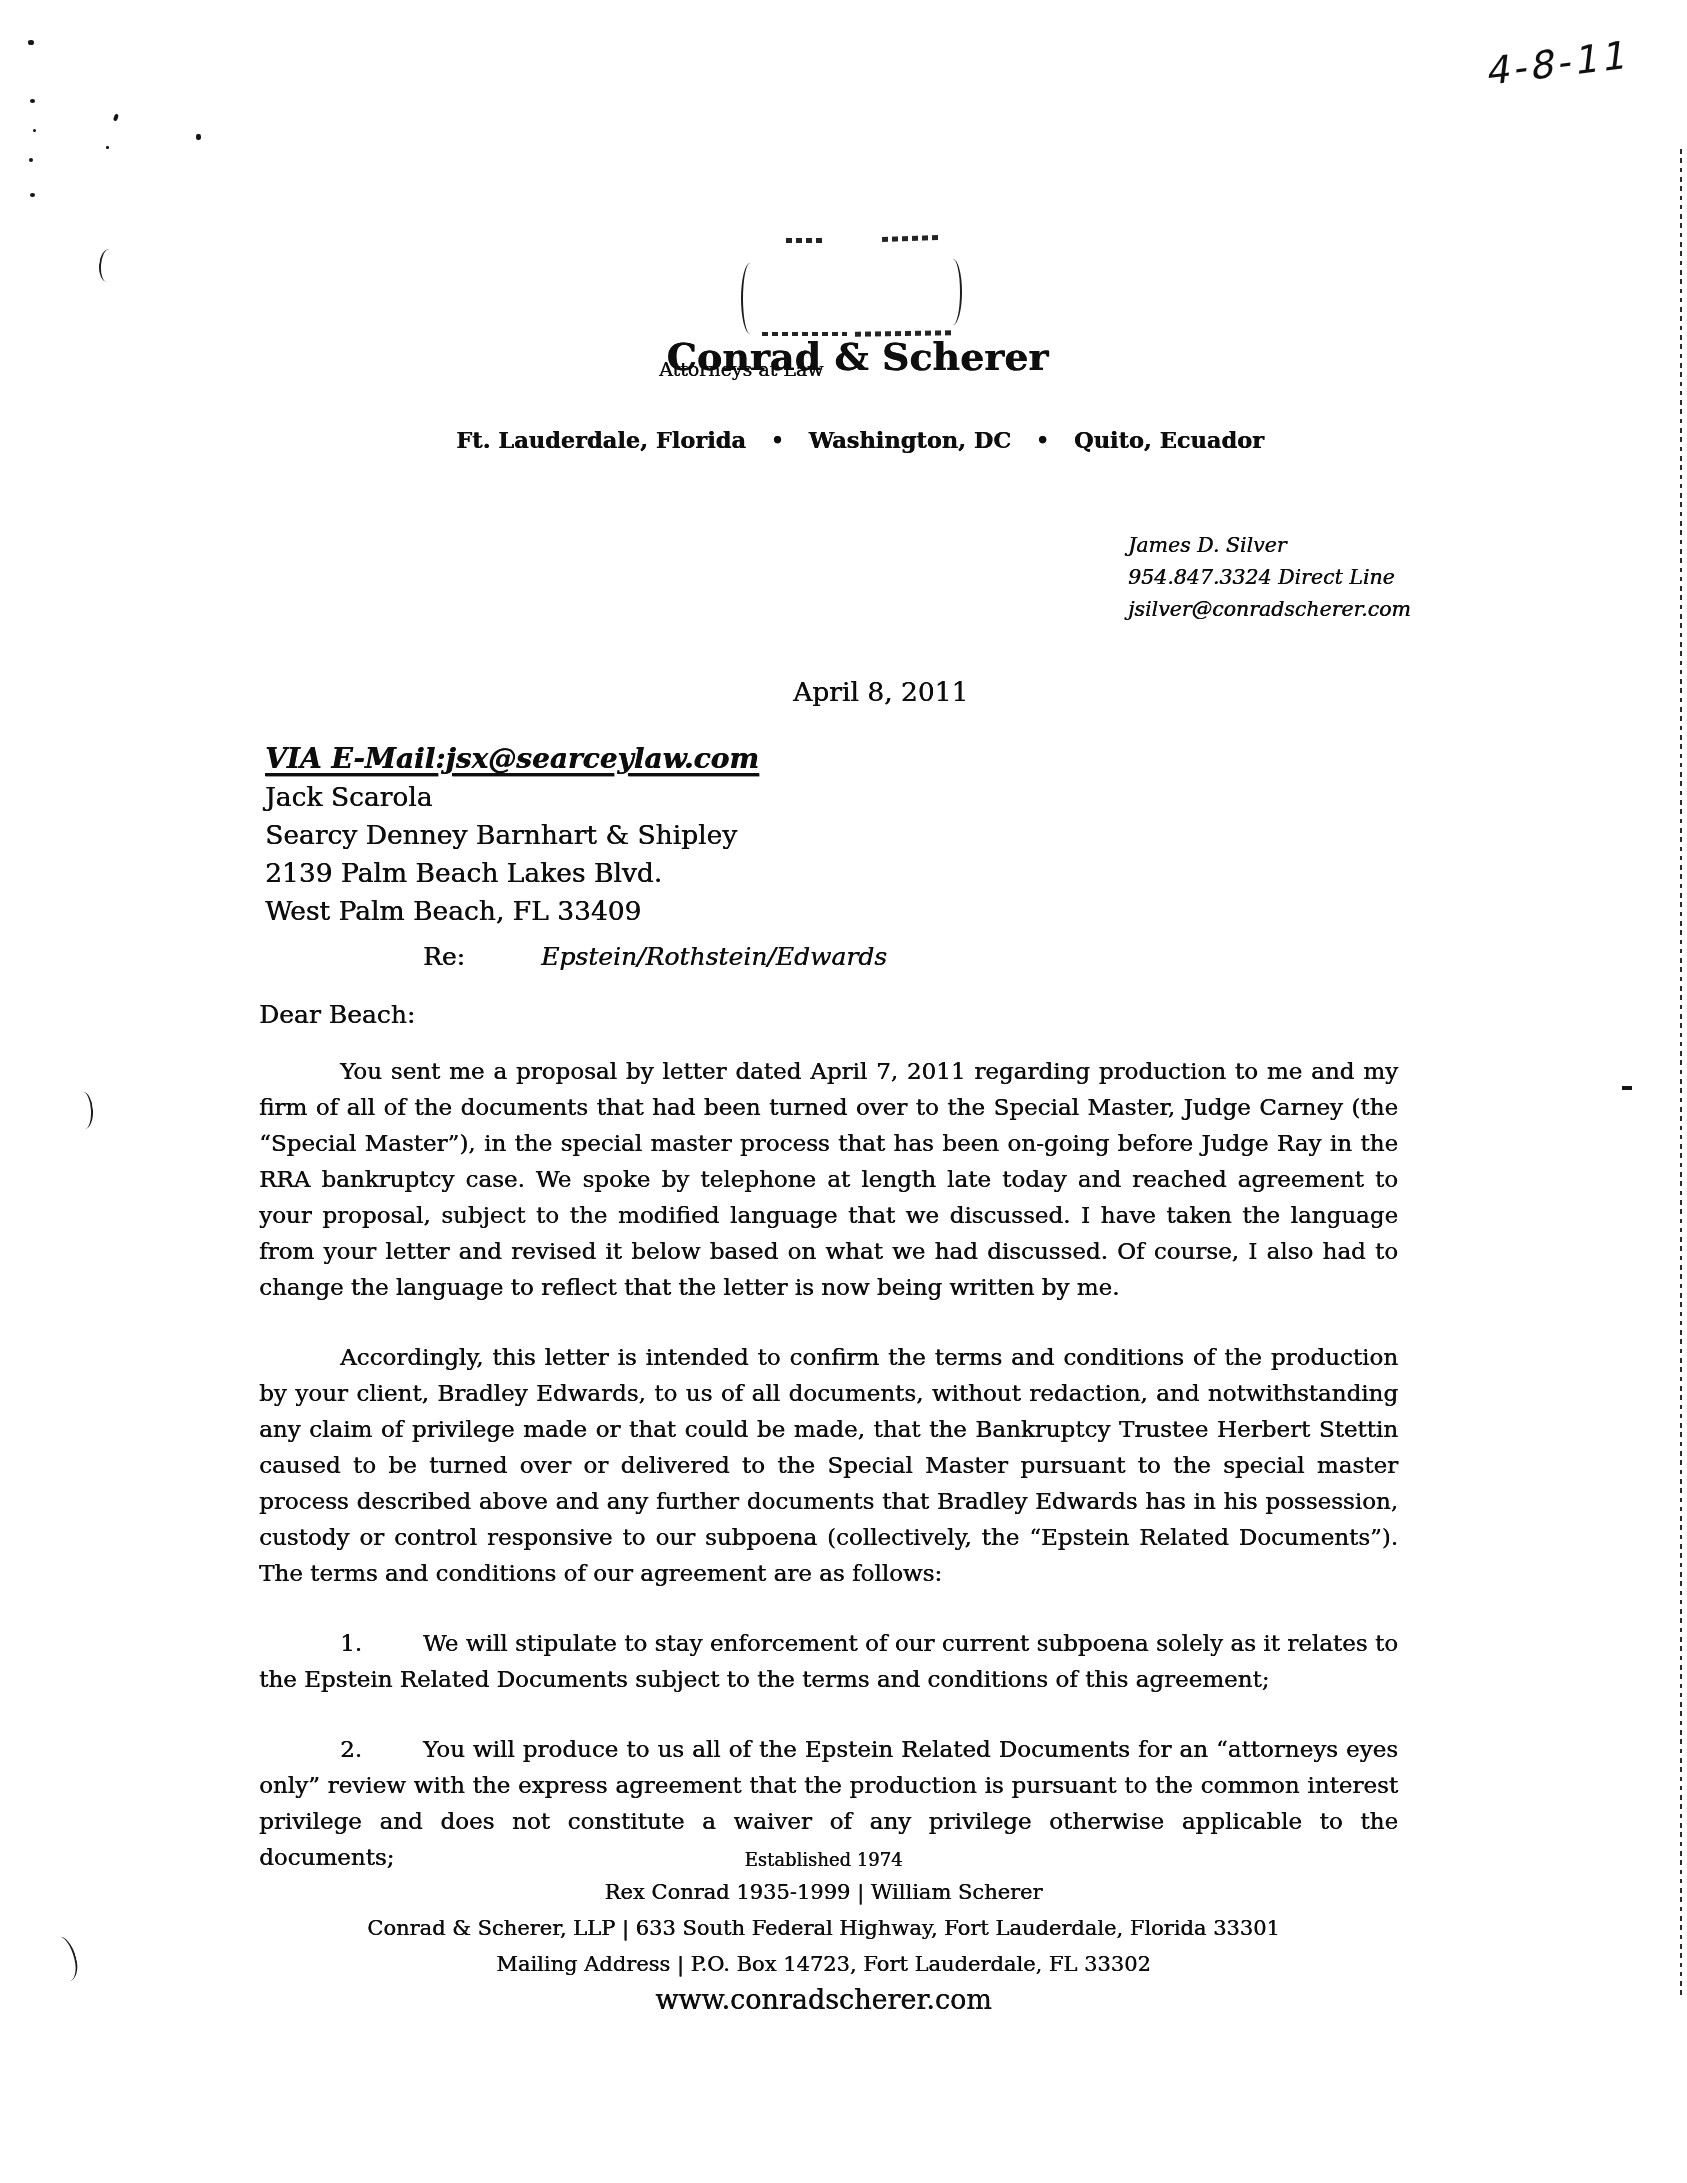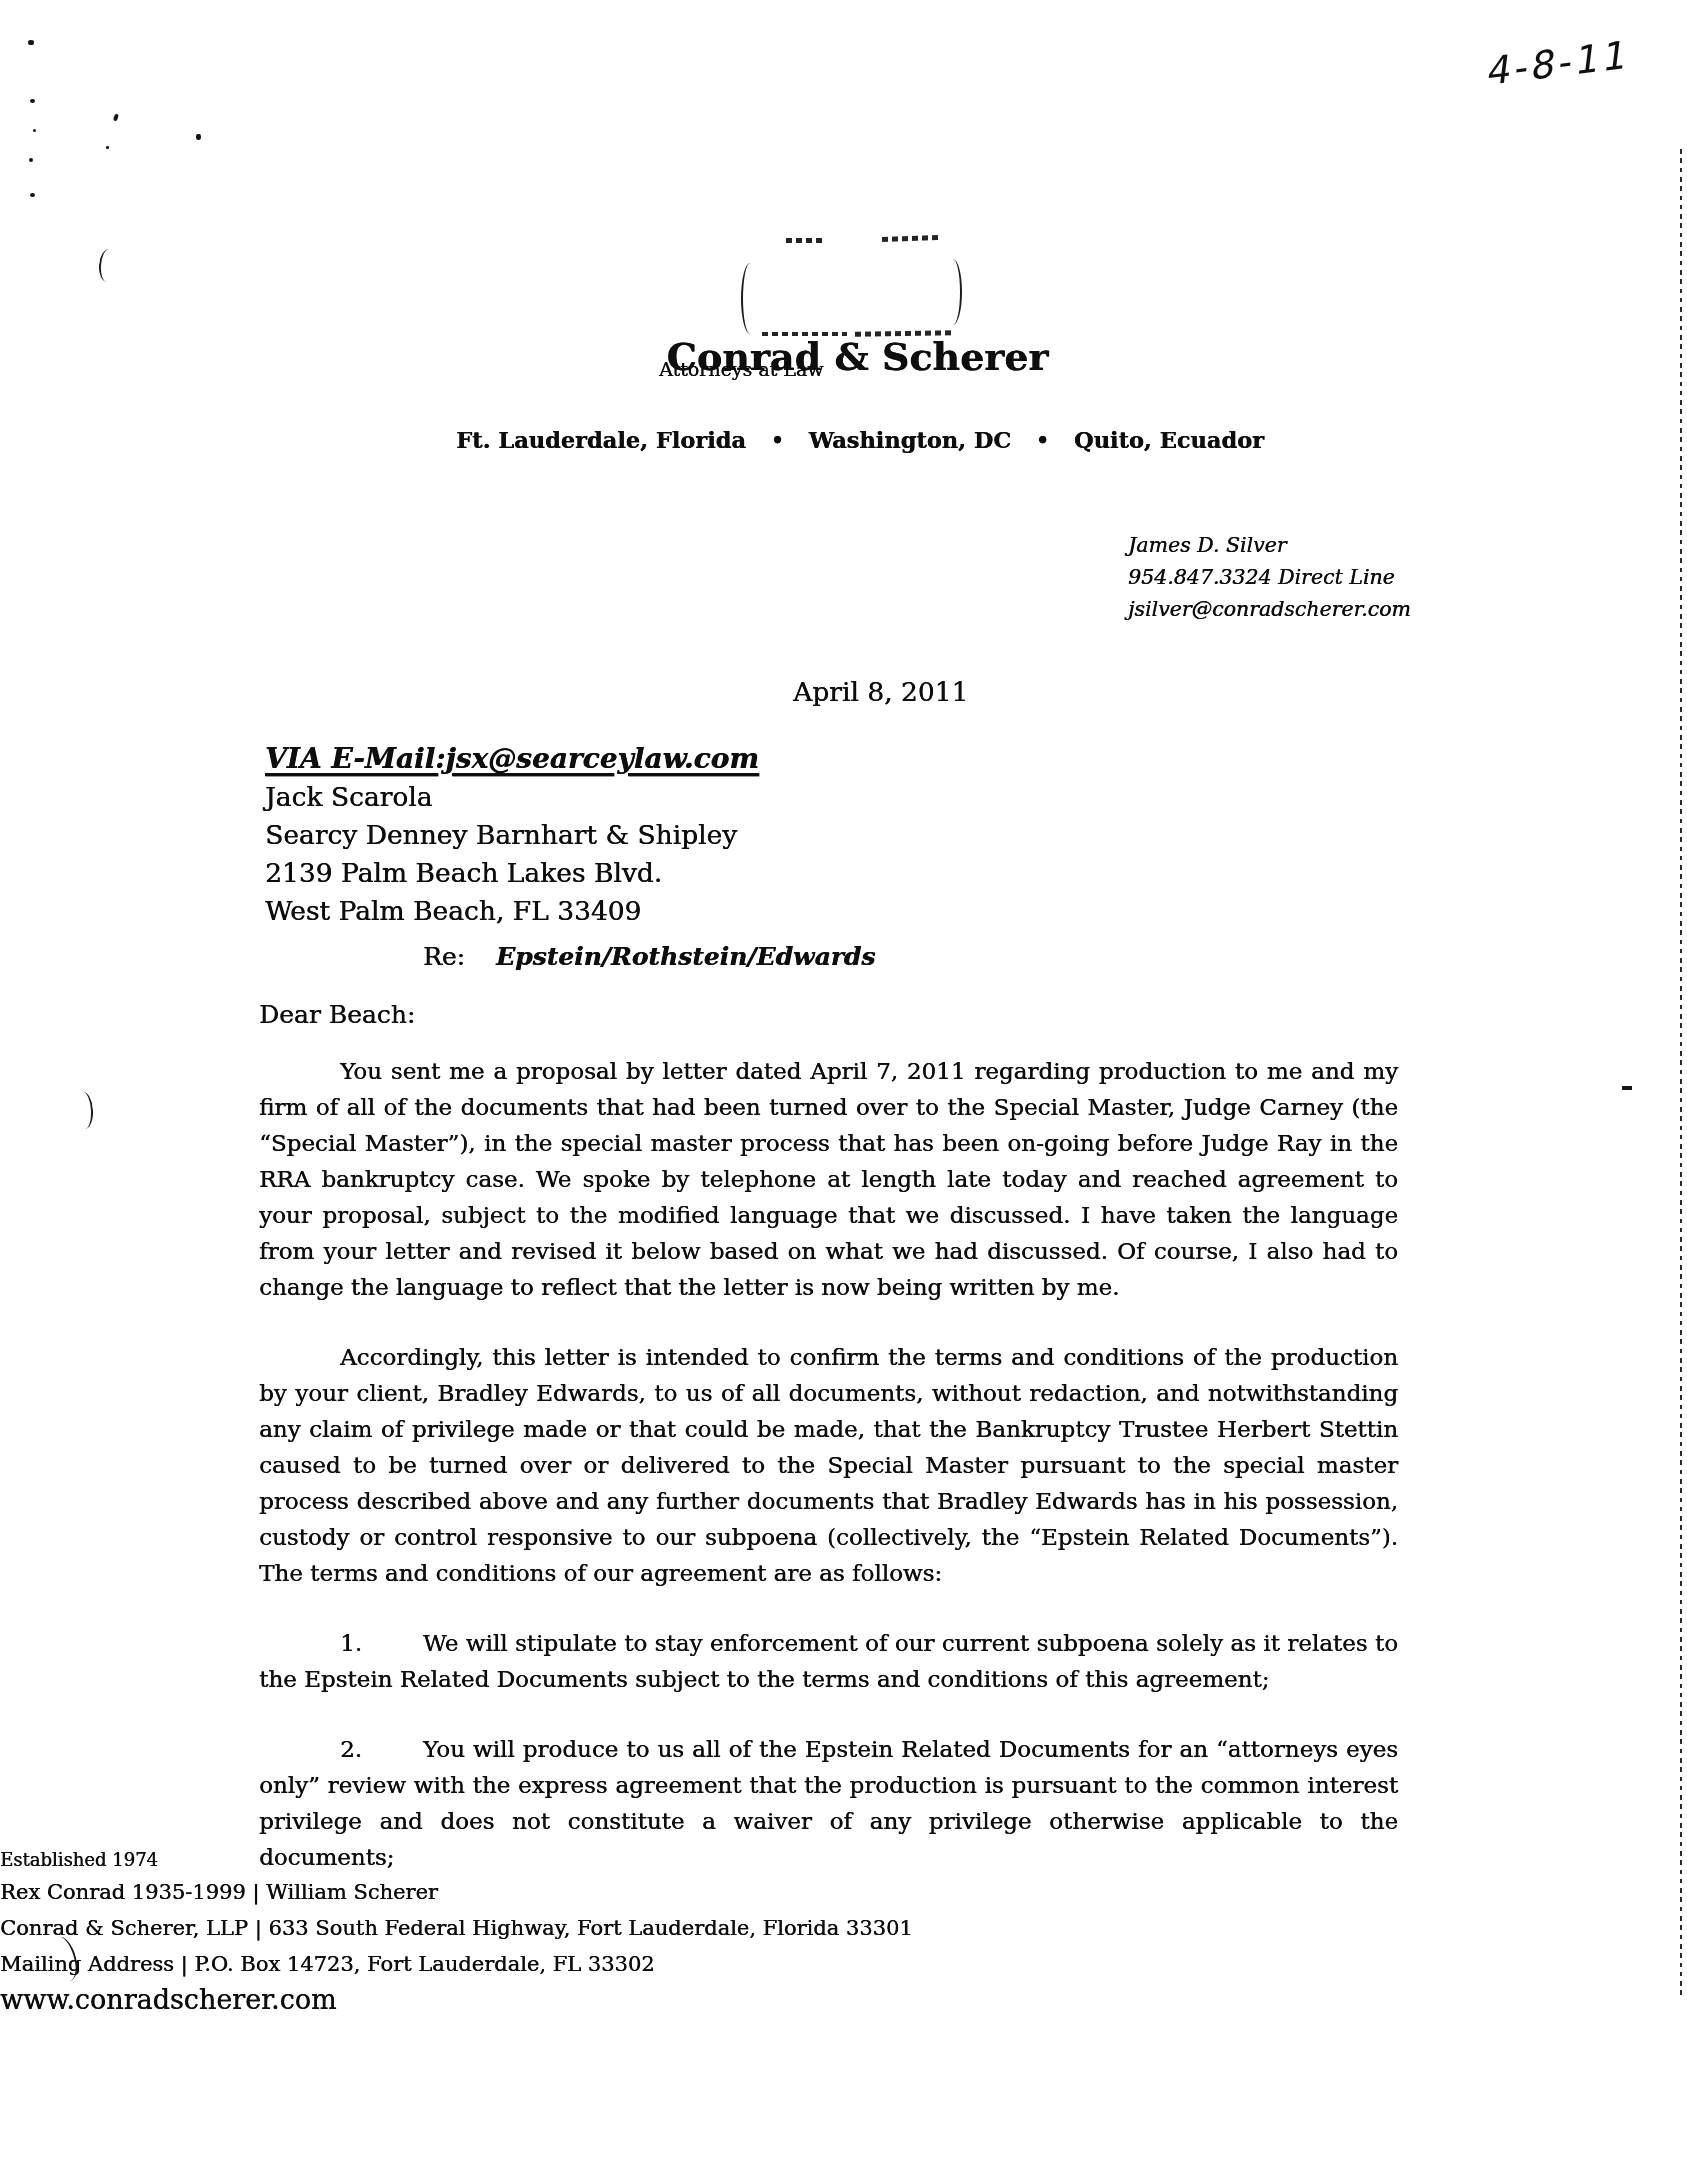--- a/index.html
+++ b/index.html
@@ -54,35 +54,35 @@
 
   
   .recipient{position:absolute;left:265px;top:740px;font-size:26.5px;line-height:38px;}
   .via{
     font-weight:bold;font-style:italic;font-size:28px;
     text-decoration:underline;text-decoration-thickness:2.6px;text-underline-offset:4.6px;
   }
 
   
   .re-line{position:absolute;left:423px;top:942px;font-size:25px;}
-  .re-line .re-value{font-style:italic;margin-left:31px;font-weight:bold;}
+  .re-line .re-value{font-style:italic;margin-left:76px;}
   .salutation{position:absolute;left:259px;top:1000px;font-size:25px;}
 
   
   .letter-body{
     position:absolute;left:259px;top:1053px;width:1139px;
     font-size:23px;line-height:36px;text-align:justify;
   }
   .letter-body p{margin:0 0 34px 0;text-indent:81px;}
   .tab{display:inline-block;width:61px;}
 
   
   .footer{
     position:absolute;left:0;top:1847px;width:1647px;
-    font-size:21px;line-height:36px;font-weight:500;
+    text-align:center;font-size:21px;line-height:36px;font-weight:500;
   }
   .footer .established{font-size:18px;line-height:26.5px;}
   .footer .website{font-size:27px;}
 </style>
 </head>
 <body>
 
 <div class="page">
 
   <div class="speck" style="left:28.4px;top:40px;width:5.3px;height:4.6px;"></div>

